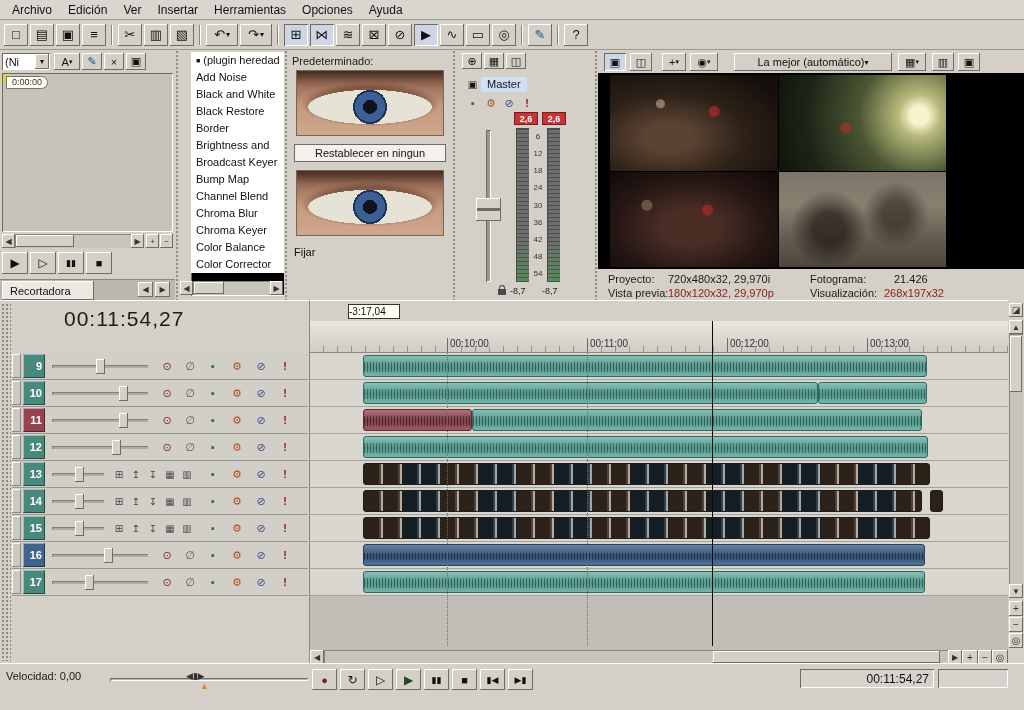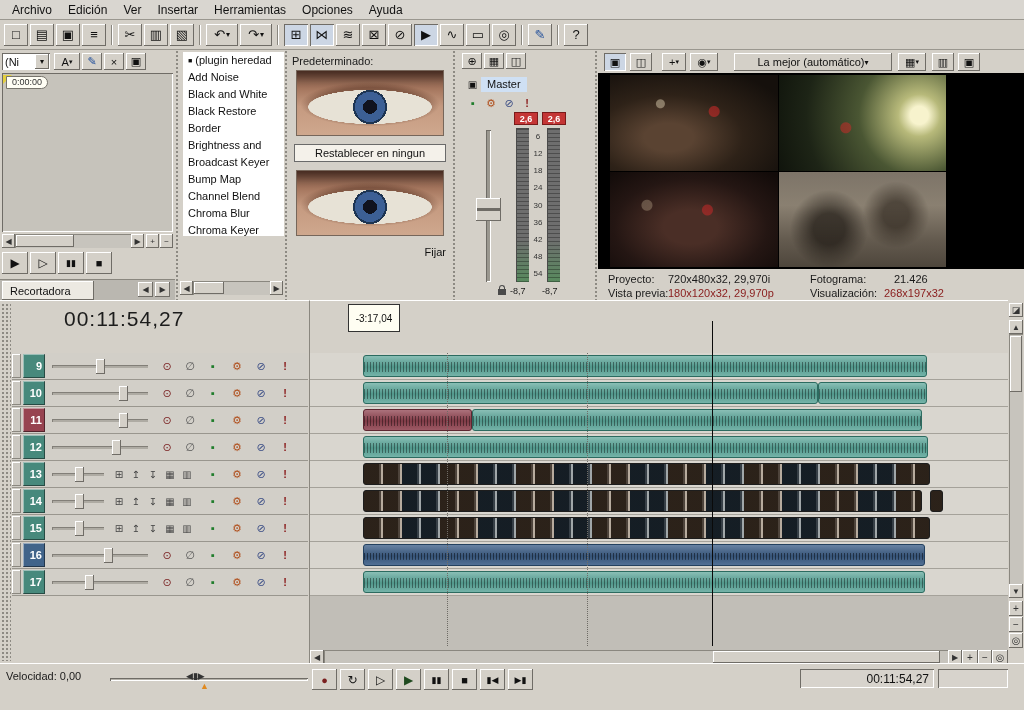--- a/index.html
+++ b/index.html
@@ -207,21 +207,21 @@
         </div>
       <div class="sb" style="left:155px;top:3px;width:15px;height:15px">
           <span>▶</span>
         </div>
     </div>
   </div>
 
   <div class="vsplit" style="left:175px"></div>
 
   <div class="panel" style="left:179px;width:105px">
-    <div class="abs sunken" style="left:4px;top:2px;width:105px;height:184px;background:#c4b5fd;overflow:hidden">
+    <div class="abs sunken" style="left:12px;top:2px;width:105px;height:244px;background:#000000;overflow:hidden">
       <div class="pitem" style="display:flex;align-items:center;gap:3px">
         <span style="font-size:7px">■</span>
         <span style="white-space:nowrap;overflow:hidden">(plugin heredad</span>
       </div>
       <div class="pitem">Add Noise</div>
       <div class="pitem">Black and White</div>
       <div class="pitem">Black Restore</div>
       <div class="pitem">Border</div>
       <div class="pitem">Brightness and</div>
       <div class="pitem">Broadcast Keyer</div>
@@ -246,21 +246,21 @@
 
   <div class="vsplit" style="left:284px"></div>
 
   <div class="panel" style="left:288px;width:164px">
     <span class="lbl" style="left:4px;top:5px">Predeterminado:</span>
     <div class="eye abs" style="left:8px;top:20px;width:148px;height:66px"></div>
     <div class="abs" style="left:6px;top:94px;width:152px;height:18px;background:#f4f1ea;border:1px solid #6a6a6a;display:flex;align-items:center;justify-content:center;font-size:11px">
       <span>Restablecer en ningun</span>
     </div>
     <div class="eye abs" style="left:8px;top:120px;width:148px;height:66px"></div>
-    <div class="abs" style="left:6px;top:196px;width:152px;text-align:right;font-size:11px">
+    <div class="abs" style="left:6px;top:196px;width:152px;text-align:left;font-size:11px">
       <span>Fijar</span>
     </div>
   </div>
 
   <div class="vsplit" style="left:452px"></div>
 
   <div class="panel" style="left:456px;width:138px">
     <div class="btn abs" style="left:6px;top:3px;width:20px;height:16px;font-size:11px">
         <span>⊕</span>
       </div>
@@ -525,25 +525,35 @@
       <span class="ticon phase" style="left:169px">∅</span>
       <span class="ticon fxc" style="left:192px">▪</span>
       <span class="ticon gearc" style="left:216px">⚙</span>
       <span class="ticon mutec" style="left:240px">⊘</span>
       <span class="ticon soloc" style="left:264px">!</span>
     </div>
   </div>
 
   <div class="abs" style="left:310px;top:300px;width:698px;height:363px;background:#d4d0c8;border-top:1px solid #fff">
     <div class="abs" style="left:0;top:0;width:698px;height:20px">
-      <div class="abs" style="left:38px;top:3px;width:52px;height:28px;background:#fffef2;border:1px solid #333;font-size:10px;display:flex;align-items:center;justify-content:center">
+      <div class="abs" style="left:38px;top:3px;width:52px;height:15px;background:#fffef2;border:1px solid #333;font-size:10px;display:flex;align-items:center;justify-content:flex-start">
         <span>-3:17,04</span>
       </div>
     </div>
 
+    <div class="abs" style="left:0;top:20px;width:698px;height:32px;background:linear-gradient(#e9e6df,#cfccc5);border-bottom:1px solid #8a877f;background-image:repeating-linear-gradient(90deg,rgba(100,100,95,.55) 0 1px,rgba(0,0,0,0) 1px 14px),linear-gradient(#e9e6df,#cfccc5);background-size:100% 6px,100% 100%;background-position:137px 100%,0 0;background-repeat:repeat-x,no-repeat">
+      <span class="lbl" style="left:140px;top:17px;font-size:10px;color:#333">00:10:00</span>
+      <span class="lbl" style="left:280px;top:17px;font-size:10px;color:#333">00:11:00</span>
+      <span class="lbl" style="left:420px;top:17px;font-size:10px;color:#333">00:12:00</span>
+      <span class="lbl" style="left:560px;top:17px;font-size:10px;color:#333">00:13:00</span>
+      <i class="abs" style="left:137px;bottom:0;width:1px;height:14px;background:#6f6c66"></i>
+      <i class="abs" style="left:277px;bottom:0;width:1px;height:14px;background:#6f6c66"></i>
+      <i class="abs" style="left:417px;bottom:0;width:1px;height:14px;background:#6f6c66"></i>
+      <i class="abs" style="left:557px;bottom:0;width:1px;height:14px;background:#6f6c66"></i>
+    </div>
 
     <div class="abs" style="left:0;top:295px;width:698px;height:54px;background:#c1beb7"></div>
 
     <div class="abs" style="left:0;top:52px;width:698px;height:243px">
       <div class="lane">
         <div class="clip audio" style="left:53px;width:564px"></div>
       </div>
       <div class="lane">
         <div class="clip audio" style="left:53px;width:455px"></div>
         <div class="clip audio" style="left:508px;width:109px"></div>

